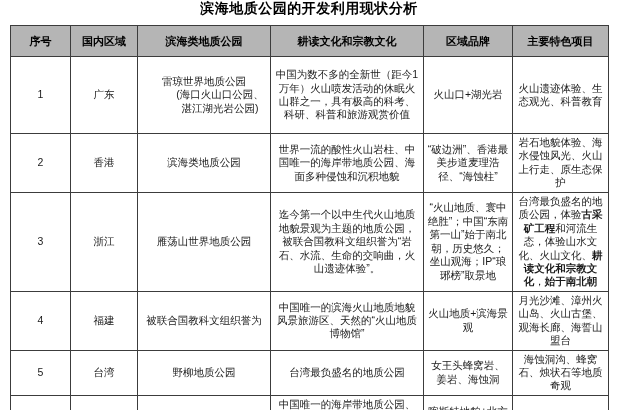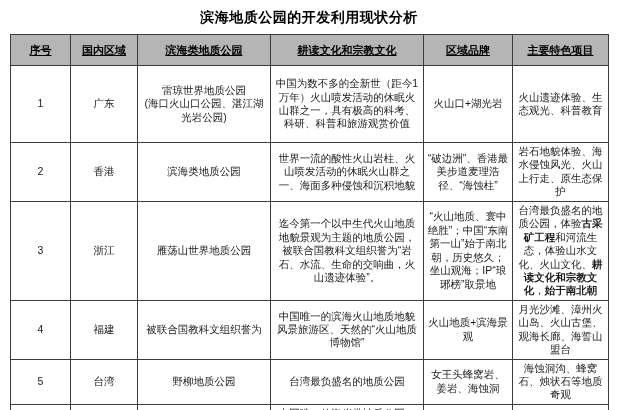--- a/index.html
+++ b/index.html
@@ -8,21 +8,20 @@
     font-family:"Liberation Sans","DejaVu Sans",sans-serif;
     color:#1a1a1a;
     -webkit-font-smoothing:antialiased;
   }
   .page{width:618px;height:410px;background:#fff;position:relative;}
   .title{
     text-align:center;
     font-size:14px;
     font-weight:bold;
     color:#000;
-    padding-top:9px;
     letter-spacing:0.5px;
   }
   table.geo{
     border-collapse:collapse;
     table-layout:fixed;
     width:598px;
     margin:7px 0 0 10px;
   }
   table.geo th, table.geo td{
     border:1px solid #3c3c3c;
@@ -32,35 +31,34 @@
     font-size:10.5px;
     line-height:1.28;
     word-break:break-all;
   }
   table.geo th{
     background:#b5b5b5;
     font-weight:bold;
     color:#000;
     height:26px;
     font-size:11px;
-    text-decoration:underline;
   }
   col.c-no{width:60px;}
   col.c-region{width:67px;}
   col.c-park{width:133px;}
   col.c-status{width:153px;}
   col.c-brand{width:89px;}
   col.c-features{width:96px;}
   tr.r1 td{height:72px;}
   tr.r2 td{height:51px;}
   tr.r3 td{height:68px;}
   tr.r4 td{height:38px;}
   tr.r5 td{height:30px;}
   tr.r6 td{height:47px;}
-  .park-sub{display:block;}
+  .park-sub{display:block;margin-left:32px;}
   .seg-bold{font-weight:bold;}
 </style>
 </head>
 <body>
 
 <div class="page">
   <div class="title">滨海地质公园的开发利用现状分析</div>
 
   <table class="geo">
     <colgroup>
@@ -87,21 +85,21 @@
         <td>广东</td>
         <td><span>雷琼世界地质公园</span><span class="park-sub">(海口火山口公园、湛江湖光岩公园)</span></td>
         <td>中国为数不多的全新世（距今1万年）火山喷发活动的休眠火山群之一，具有极高的科考、科研、科普和旅游观赏价值</td>
         <td>火山口+湖光岩</td>
         <td><span>火山遗迹体验、生态观光、科普教育</span></td>
       </tr>
       <tr class="r2">
         <td>2</td>
         <td>香港</td>
         <td><span>滨海类地质公园</span><span class="park-sub"></span></td>
-        <td>世界一流的酸性火山岩柱、火山喷发活动的休眠火山群之一、海面多种侵蚀和沉积地貌</td>
+        <td>世界一流的酸性火山岩柱、中国唯一的海岸带地质公园、海面多种侵蚀和沉积地貌</td>
         <td>“破边洲”、香港最美步道麦理浩径、“海蚀柱”</td>
         <td><span>岩石地貌体验、海水侵蚀风光、火山上行走、原生态保护</span></td>
       </tr>
       <tr class="r3">
         <td>3</td>
         <td>浙江</td>
         <td><span>雁荡山世界地质公园</span><span class="park-sub"></span></td>
         <td>迄今第一个以中生代火山地质地貌景观为主题的地质公园，被联合国教科文组织誉为“岩石、水流、生命的交响曲，火山遗迹体验”。</td>
         <td>“火山地质、寰中绝胜”；中国“东南第一山”始于南北朝，历史悠久；坐山观海；IP“琅琊榜”取景地</td>
         <td><span>台湾最负盛名的地质公园，体验</span><span class="seg-bold">古采矿工程</span><span>和河流生态，体验山水文化、火山文化、</span><span class="seg-bold">耕读文化和宗教文化</span><span>，</span><span class="seg-bold">始于南北朝</span></td>

